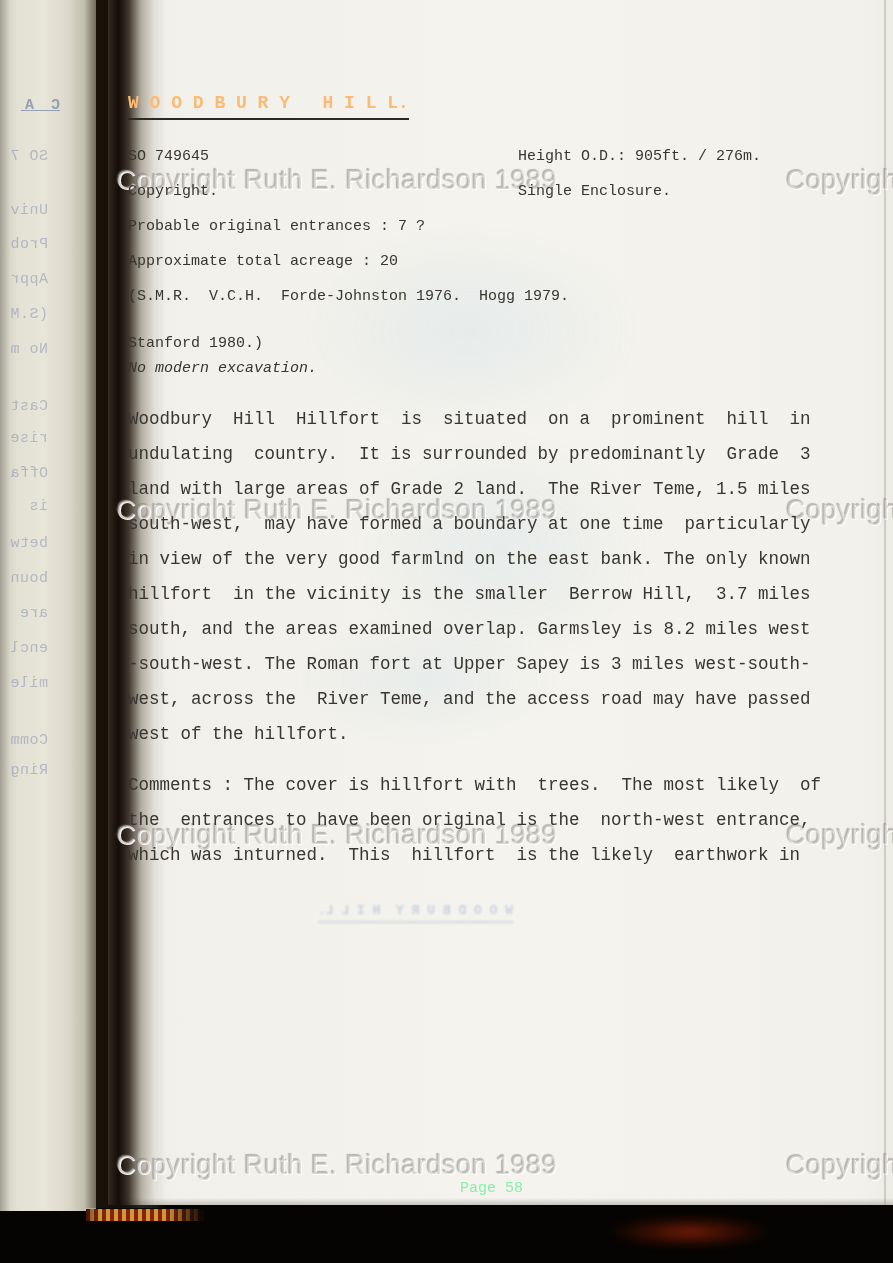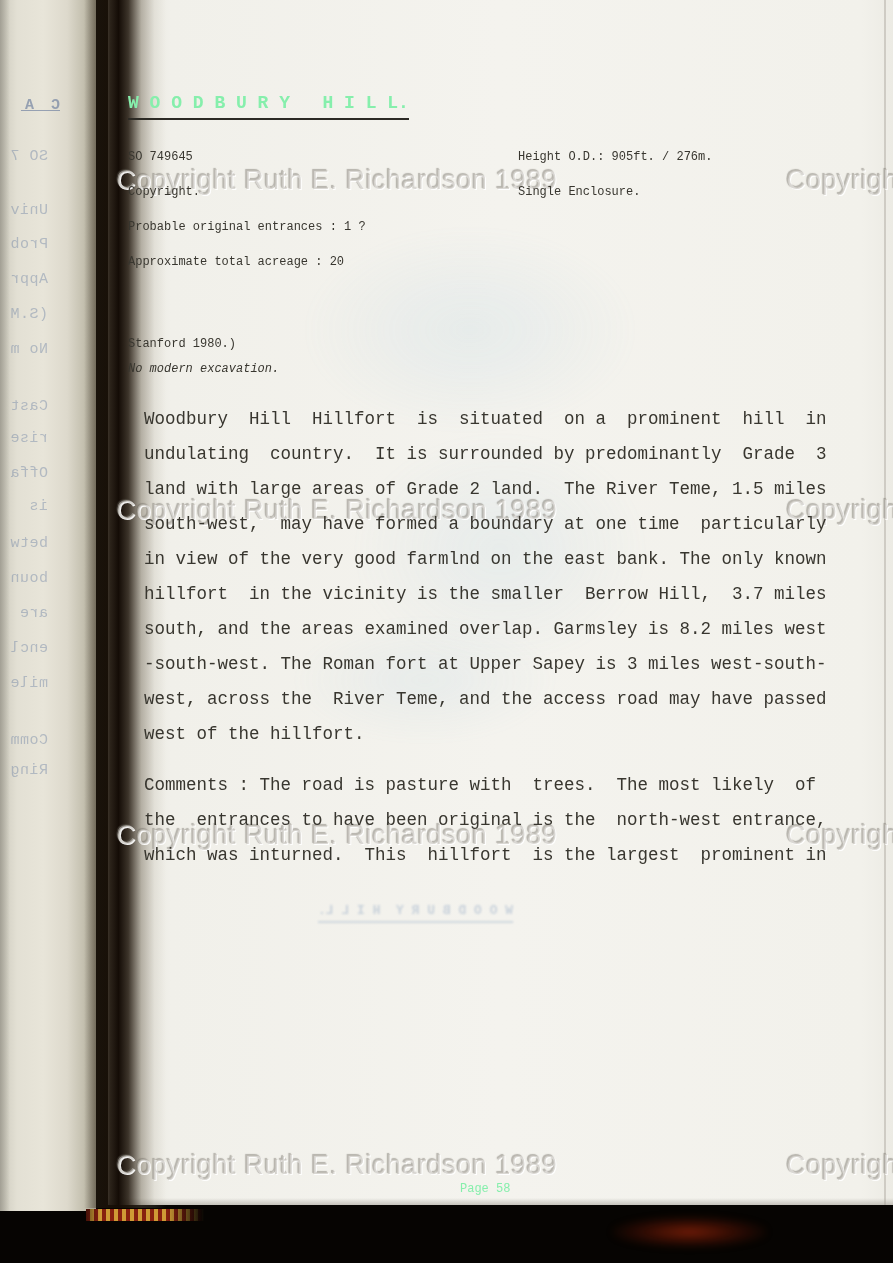--- a/index.html
+++ b/index.html
@@ -37,28 +37,28 @@
     color:rgba(118,148,185,.34);transform:scaleX(-1);filter:blur(1.1px);white-space:pre;
     border-bottom:2px solid rgba(118,148,185,.28);padding-bottom:3px;}
   
   .wm{position:absolute;z-index:6;font-family:"Liberation Sans","DejaVu Sans",sans-serif;
     font-size:27px;letter-spacing:.5px;white-space:nowrap;color:rgba(193,190,183,.6);
     text-shadow:1px 1px 0 rgba(255,255,255,.95),-1px -1px 1px rgba(105,100,92,.45);}
   .wm-left{left:116px;}
   .wm-right{left:786px;right:0;overflow:hidden;}
   .wm-r1{top:165px;} .wm-r2{top:495px;} .wm-r3{top:820px;} .wm-r4{top:1150px;}
   
-  .tw{position:absolute;z-index:7;font-size:12px;color:#38362f;white-space:pre;line-height:22px;}
-  .doc-title{left:128px;top:92px;font-size:18px;font-weight:bold;color:#86efac;
+  .tw{position:absolute;z-index:7;font-size:15px;color:#38362f;white-space:pre;line-height:22px;}
+  .doc-title{left:128px;top:92px;font-size:18px;font-weight:bold;color:#fdba74;
     border-bottom:2px solid #2c2a25;padding-bottom:4px;}
   .col-l{left:128px;} .col-r{left:518px;}
   .row-1{top:146px;} .row-2{top:181px;} .row-3{top:216px;} .row-4{top:251px;}
   .row-5{top:286px;} .row-6{top:321px;margin-top:12px;} .row-7{top:358px;font-style:italic;}
   .para{position:absolute;left:128px;z-index:7;font-size:17.5px;color:#38362f;
-    white-space:pre;line-height:35px;margin-left:16px;}
+    white-space:pre;line-height:35px;}
   .para-1{top:402px;} .para-2{top:768px;}
   .page-number{left:460px;top:1178px;color:#86efac;}
   
   .tailband{position:absolute;left:86px;top:1209px;width:118px;height:12px;z-index:4;
     background:repeating-linear-gradient(90deg,#87200f 0 4px,#cf9a35 4px 8px);}
   .tailband::after{content:"";position:absolute;inset:0;
     background:linear-gradient(90deg,rgba(6,4,2,.5) 0%,rgba(6,4,2,0) 12%,rgba(6,4,2,0) 68%,#060402 100%);}
   .red-glow{position:absolute;left:612px;top:1216px;width:155px;height:32px;z-index:4;filter:blur(3px);
     background:radial-gradient(ellipse at center,rgba(122,30,8,.9) 0%,rgba(82,18,4,.5) 45%,rgba(0,0,0,0) 75%);}
 </style>
@@ -105,25 +105,26 @@
   <div class="wm wm-right wm-r3">Copyright</div>
   <div class="wm wm-left wm-r4">Copyright Ruth E. Richardson 1989</div>
   <div class="wm wm-right wm-r4">Copyright</div>
 
   <div class="tw doc-title">W O O D B U R Y   H I L L.</div>
 
   <div class="tw col-l row-1">SO 749645</div>
   <div class="tw col-r row-1">Height O.D.: 905ft. / 276m.</div>
   <div class="tw col-l row-2">Copyright.</div>
   <div class="tw col-r row-2">Single Enclosure.</div>
-  <div class="tw col-l row-3">Probable original entrances : 1 ?</div>
+  <div class="tw col-l row-3">Probable original entrances : 7 ?</div>
   <div class="tw col-l row-4">Approximate total acreage : 20</div>
+  <div class="tw col-l row-5">(S.M.R.  V.C.H.  Forde-Johnston 1976.  Hogg 1979.</div>
   <div class="tw col-l row-6">Stanford 1980.)</div>
   <div class="tw col-l row-7">No modern excavation.</div>
 
   <div class="para para-1"><div class="tline">Woodbury  Hill  Hillfort  is  situated  on a  prominent  hill  in</div><div class="tline">undulating  country.  It is surrounded by predominantly  Grade  3</div><div class="tline">land with large areas of Grade 2 land.  The River Teme, 1.5 miles</div><div class="tline">south-west,  may have formed a boundary at one time  particularly</div><div class="tline">in view of the very good farmlnd on the east bank. The only known</div><div class="tline">hillfort  in the vicinity is the smaller  Berrow Hill,  3.7 miles</div><div class="tline">south, and the areas examined overlap. Garmsley is 8.2 miles west</div><div class="tline">-south-west. The Roman fort at Upper Sapey is 3 miles west-south-</div><div class="tline">west, across the  River Teme, and the access road may have passed</div><div class="tline">west of the hillfort.</div></div>
-  <div class="para para-2"><div class="tline">Comments : The road is pasture with  trees.  The most likely  of</div><div class="tline">the  entrances to have been original is the  north-west entrance,</div><div class="tline">which was inturned.  This  hillfort  is the largest  prominent in</div></div>
+  <div class="para para-2"><div class="tline">Comments : The cover is hillfort with  trees.  The most likely  of</div><div class="tline">the  entrances to have been original is the  north-west entrance,</div><div class="tline">which was inturned.  This  hillfort  is the likely  earthwork in</div></div>
 
   <div class="tw page-number">Page 58</div>
 
   <div class="tailband"></div>
   <div class="red-glow"></div>
 </div>
 
 </body></html>

